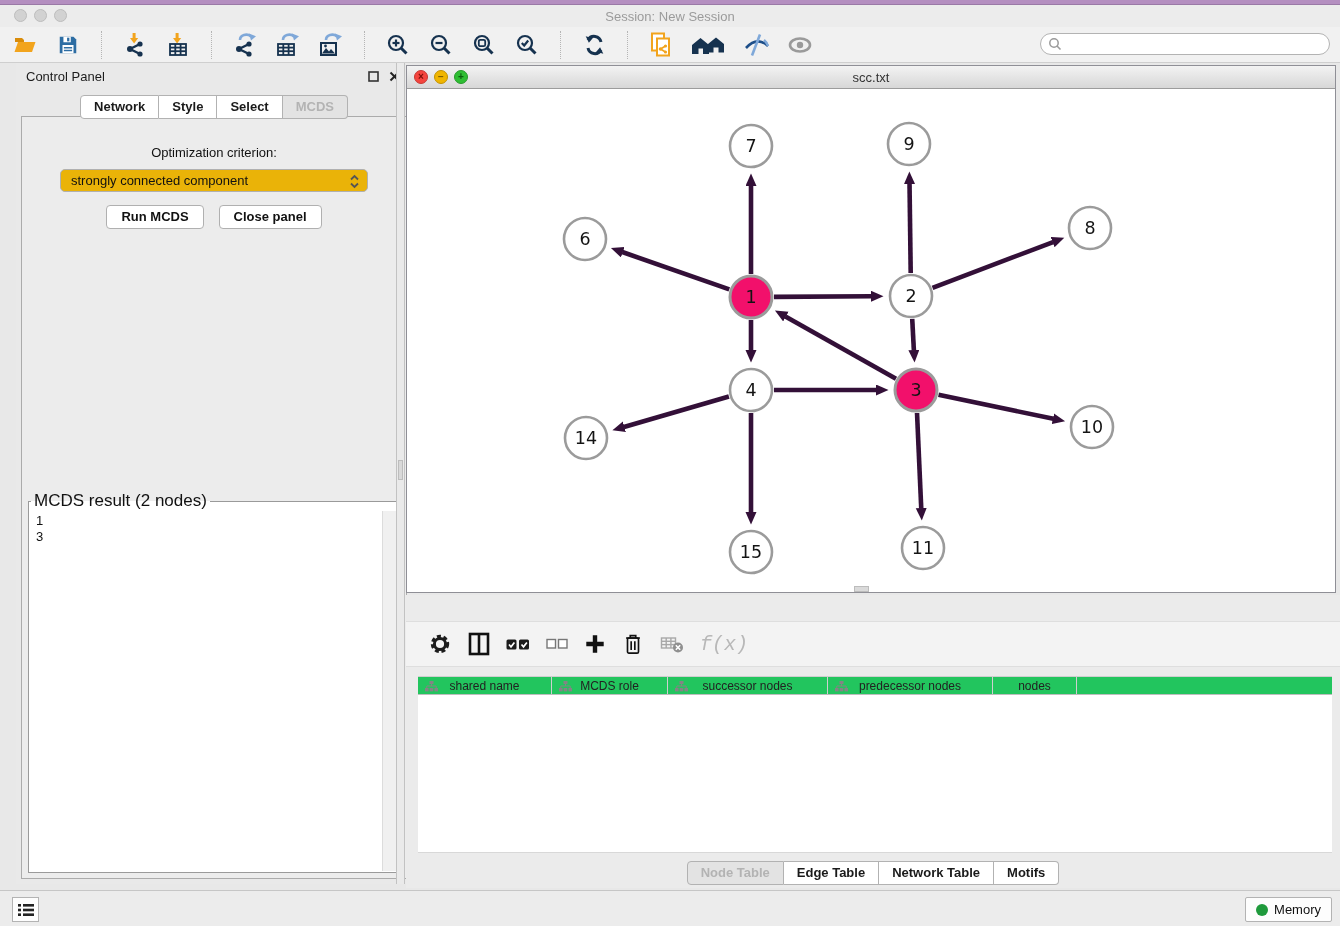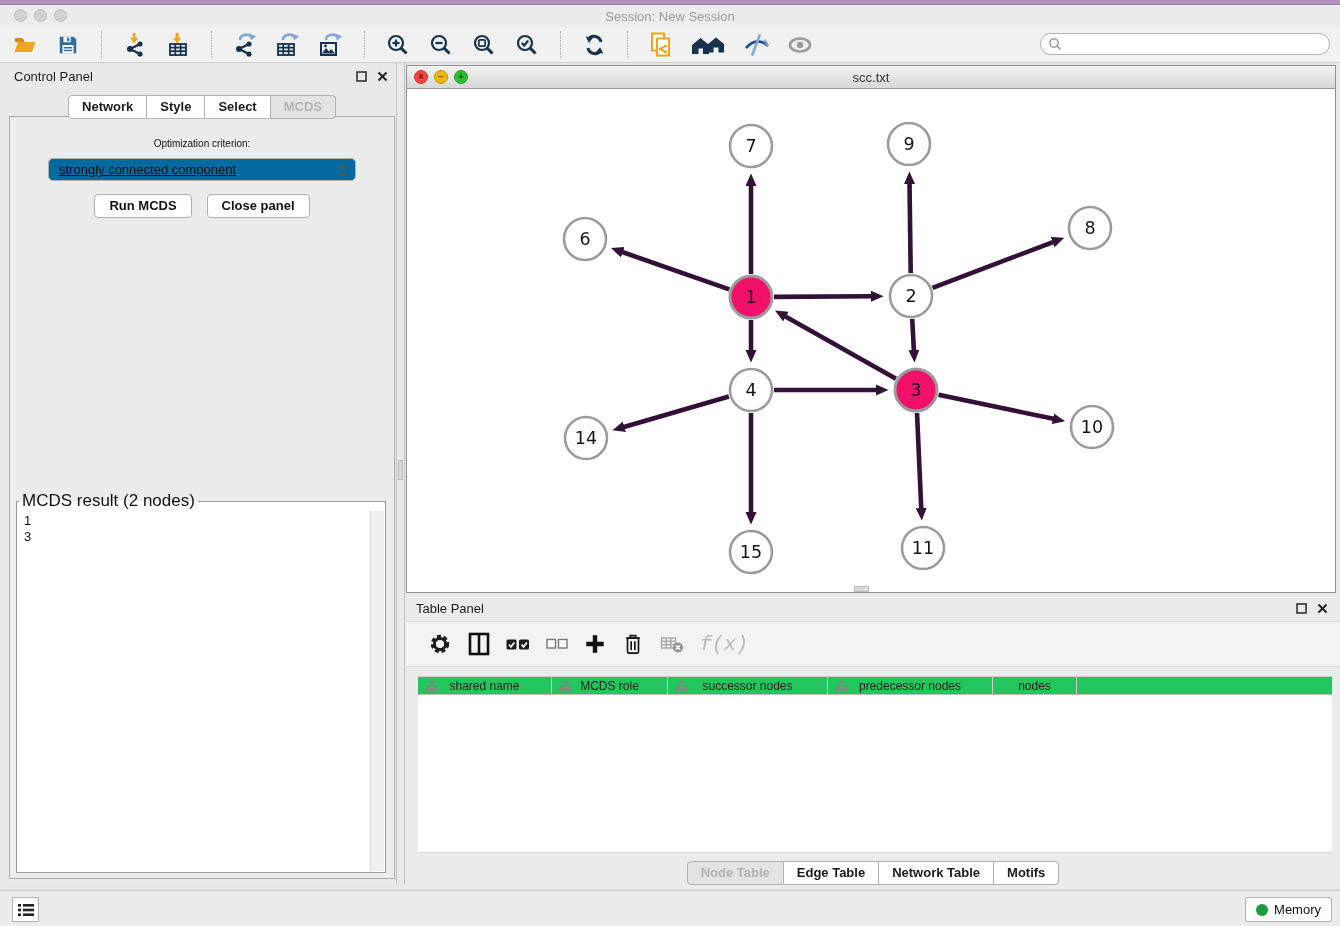--- a/index.html
+++ b/index.html
@@ -14,33 +14,33 @@
   .mac-dots { position:absolute; left:14px; top:4px; display:flex; gap:7px; }
   .mac-dot { width:13px; height:13px; border-radius:50%; background:#d2d2d2; border:1px solid #bdbdbd; }
 
   .toolbar { left:0; top:27px; width:1340px; height:36px; background:#f1f1f1; border-bottom:1px solid #cfcfcf; display:flex; align-items:center; padding-left:12px; gap:17px; }
   .tool { width:26px; height:26px; display:flex; align-items:center; justify-content:center; flex:0 0 auto; }
   .tsep { width:1px; height:28px; border-left:1px dotted #b5b5b5; margin:0 3px; flex:0 0 auto; }
   .search-wrap { position:absolute; right:10px; top:33px; width:290px; height:22px; background:#fff; border:1px solid #b3b3b3; border-radius:12px; display:flex; align-items:center; padding-left:7px; }
   .search-wrap input { border:none; outline:none; flex:1; height:18px; font-size:12px; background:transparent; }
 
   
-  .control-panel { left:4px; top:63px; width:396px; height:821px; background:#e9e9e9; }
+  .control-panel { left:16px; top:63px; width:396px; height:821px; background:#e9e9e9; }
   .panel-head { height:26px; display:flex; align-items:center; padding:0 10px; }
   .panel-head .ph-title { font-size:13px; color:#1c1c1c; flex:1; }
   .winbtn { width:15px; height:15px; display:flex; align-items:center; justify-content:center; margin-left:6px; }
   .cp-tabs { position:absolute; left:0; top:32px; width:100%; text-align:center; z-index:3; }
   .tabstrip { display:inline-flex; }
   .tabstrip .tab { font-size:13px; font-weight:600; color:#1a1a1a; background:#fff; border:1px solid #b2b2b2; border-left:none; padding:3px 13px 4px; cursor:default; }
   .tabstrip .tab:first-child { border-left:1px solid #b2b2b2; border-radius:4px 0 0 4px; }
   .tabstrip .tab:last-child { border-radius:0 4px 4px 0; }
   .tabstrip .tab.active { background:#e3e3e3; color:#b3b3b3; }
   .cp-body { position:absolute; left:5px; right:5px; top:53px; bottom:5px; border:1px solid #ababab; background:#ececec; }
-  .opt-label { margin-top:21px; text-align:center; font-size:10px; color:#111; }
-  .combo { position:relative; margin:9px 38px 0; height:23px; background:#0369a1; border:1px solid #b0b0b0; border-radius:5px; display:flex; align-items:center; padding-left:10px; font-size:13px; color:#111;text-decoration:underline; }
+  .opt-label { margin-top:28px; text-align:center; font-size:13px; color:#111; }
+  .combo { position:relative; margin:9px 38px 0; height:23px; background:#eab308; border:1px solid #b0b0b0; border-radius:5px; display:flex; align-items:center; padding-left:10px; font-size:13px; color:#111; }
   .combo svg { position:absolute; right:6px; top:3px; }
   .btn-row { margin-top:13px; display:flex; justify-content:center; gap:15px; }
   .pbtn { font-size:13px; font-weight:600; color:#111; background:#fff; border:1px solid #b0b0b0; border-radius:4px; padding:3px 14px 4px; }
   fieldset.result { position:absolute; left:6px; right:8px; top:374px; height:382px; border:1px solid #9a9a9a; background:#fff; }
   fieldset.result legend { font-size:17px; color:#111; padding:0 3px; margin-left:2px; }
   .result-text { position:absolute; left:1px; right:15px; top:0; bottom:1px; background:#fff; font-size:13px; color:#111; padding:2px 0 0 6px; line-height:16px; }
   .result-scroll { position:absolute; right:1px; top:0; bottom:1px; width:14px; background:#f0f0f0; border-left:1px solid #dcdcdc; }
 
   .vsplit { left:396px; top:63px; width:9px; height:821px; background:#eaeaea; border-left:1px solid #c2c2c2; border-right:1px solid #c2c2c2; }
   .vsplit .grip { position:absolute; left:1px; top:397px; width:5px; height:20px; background:#d9d9d9; border:1px solid #bdbdbd; }
@@ -380,36 +380,20 @@
         <g>
           <circle cx="516" cy="459" r="21" fill="#ffffff" stroke="#9b9b9b" stroke-width="2.6"></circle>
           <text x="516" y="465" text-anchor="middle" font-size="17.5" fill="#141414" font-family="&quot;DejaVu Sans&quot;, sans-serif">11</text>
         </g>
       </svg>
   </div>
   <div class="net-grip"></div>
 </div>
 
 <div class="abs table-panel">
-  <div class="panel-head">
-    <span class="ph-title">Table Panel</span>
-    <span class="winbtn">
-        <svg width="11" height="11">
-          <rect x="1" y="1" width="9" height="9" fill="none" stroke="#333" stroke-width="1.6"></rect>
-        </svg>
-      </span>
-    <span class="winbtn">
-        <svg width="11" height="11">
-          <g stroke="#222" stroke-width="2">
-            <line x1="1.5" y1="1.5" x2="9.5" y2="9.5"></line>
-            <line x1="9.5" y1="1.5" x2="1.5" y2="9.5"></line>
-          </g>
-        </svg>
-      </span>
-  </div>
   <div class="tp-toolbar">
     <span class="tp-tool">
       <svg width="24" height="26" viewBox="0 0 24 26">
           <circle cx="12" cy="13" r="7" fill="none" stroke="#1c1c1c" stroke-width="4.4" stroke-dasharray="3.6 2.4"></circle>
           <circle cx="12" cy="13" r="5.6" fill="none" stroke="#1c1c1c" stroke-width="3"></circle>
           <circle cx="12" cy="13" r="2.4" fill="#f3f3f3"></circle>
         </svg>
       </span>
     <span class="tp-tool">
       <svg width="22" height="24" viewBox="0 0 22 24">

